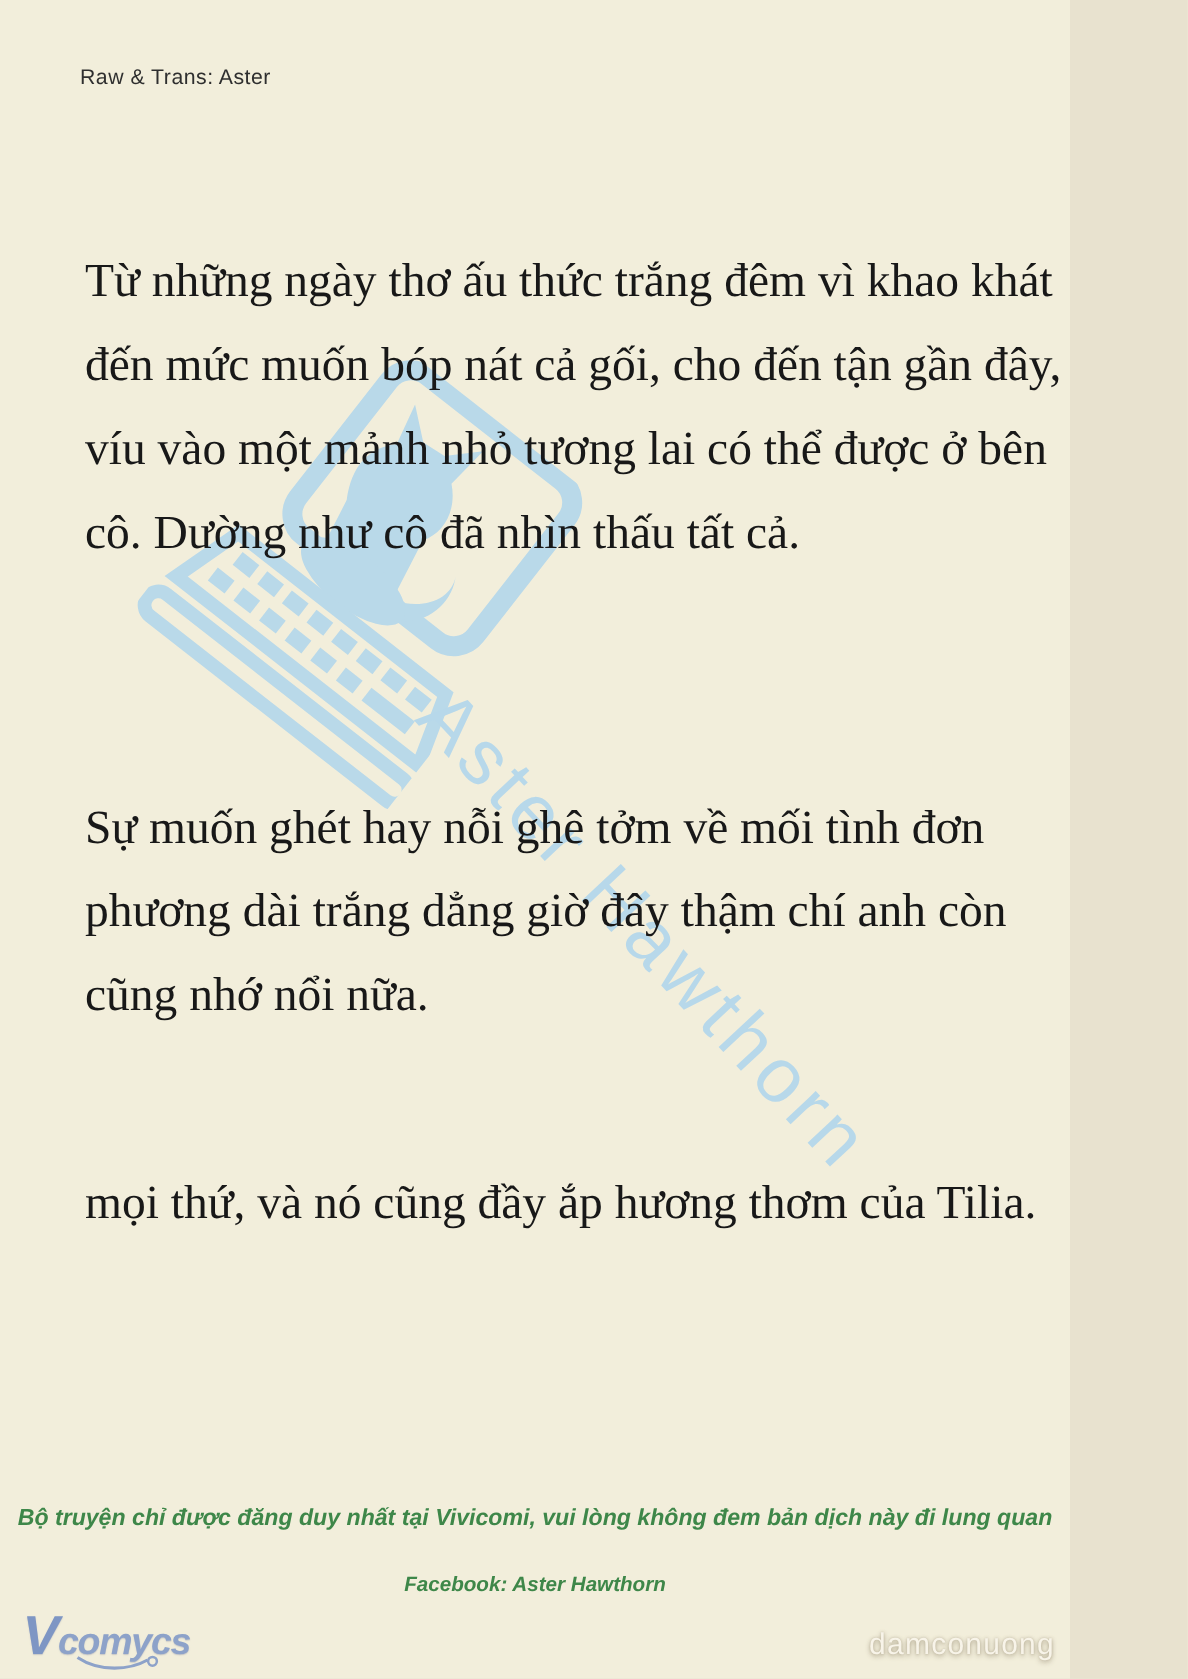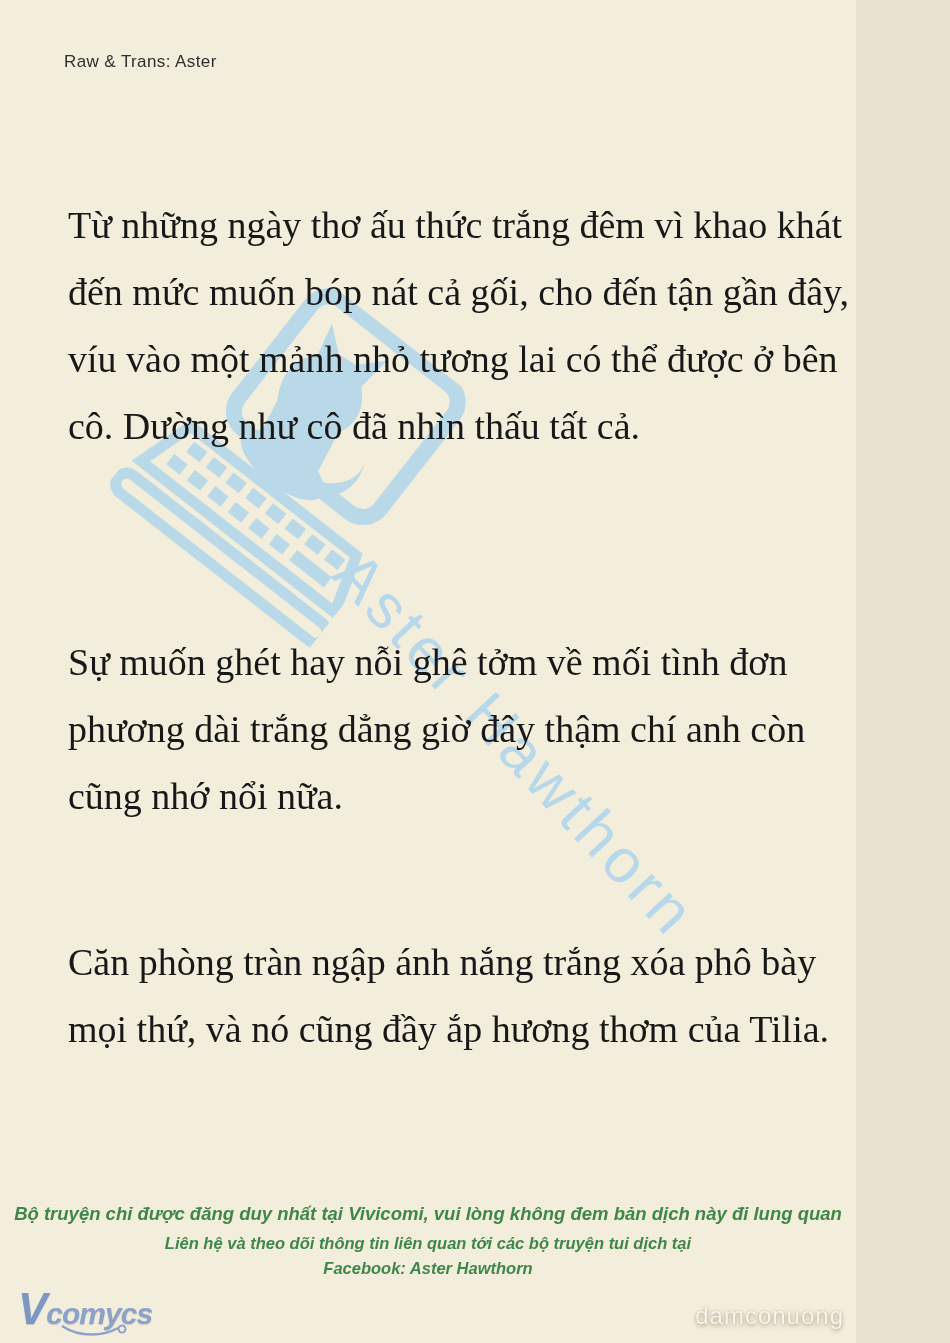--- a/index.html
+++ b/index.html
@@ -166,26 +166,24 @@
     <div class="line">cô. Dường như cô đã nhìn thấu tất cả.</div>
   </div>
 
   <div class="para" id="para-2">
     <div class="line">Sự muốn ghét hay nỗi ghê tởm về mối tình đơn</div>
     <div class="line">phương dài trắng dẳng giờ đây thậm chí anh còn</div>
     <div class="line">cũng nhớ nổi nữa.</div>
   </div>
 
   <div class="para" id="para-3">
-    <div class="line">Căn phòng tràn ngập ánh nắng trắng xóa phô bày</div>
     <div class="line">mọi thứ, và nó cũng đầy ắp hương thơm của Tilia.</div>
   </div>
 
   <div class="footer-line" id="footer-1">Bộ truyện chỉ được đăng duy nhất tại Vivicomi, vui lòng không đem bản dịch này đi lung quan</div>
-  <div class="footer-line" id="footer-2">Liên hệ và theo dõi thông tin liên quan tới các bộ truyện tui dịch tại</div>
   <div class="footer-line" id="footer-3">Facebook: Aster Hawthorn</div>
 
   <div class="vcomycs">Vcomycs</div>
   <svg class="vcomycs-swash" width="80" height="16" viewBox="0 0 80 16">
     <path d="M2,4 C20,16 44,14 58,6" fill="none" stroke="#8da2c9" stroke-width="2.5"></path>
     <circle cx="62" cy="7" r="3.5" fill="none" stroke="#8da2c9" stroke-width="2"></circle>
   </svg>
 
   <div class="damconuong">damconuong</div>
 

